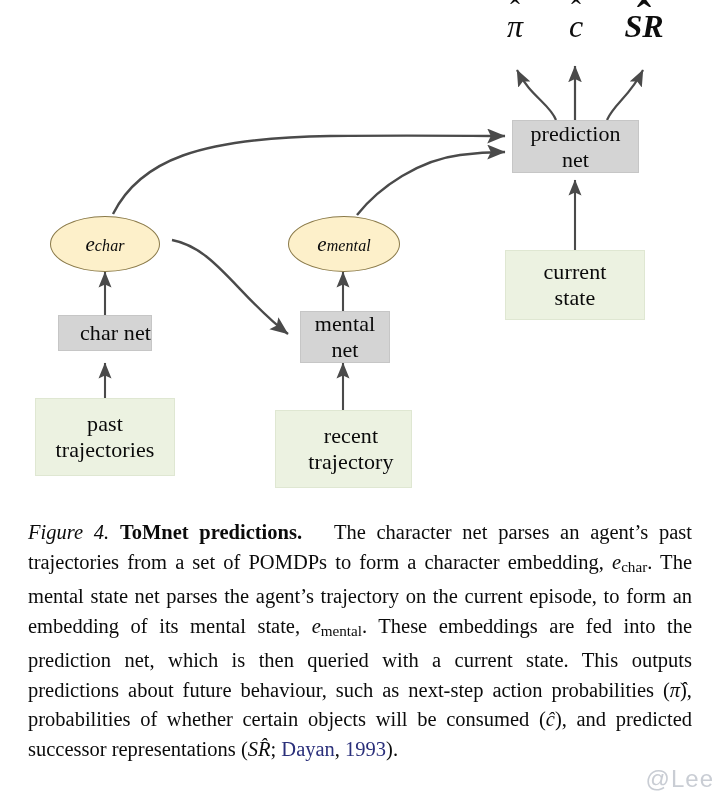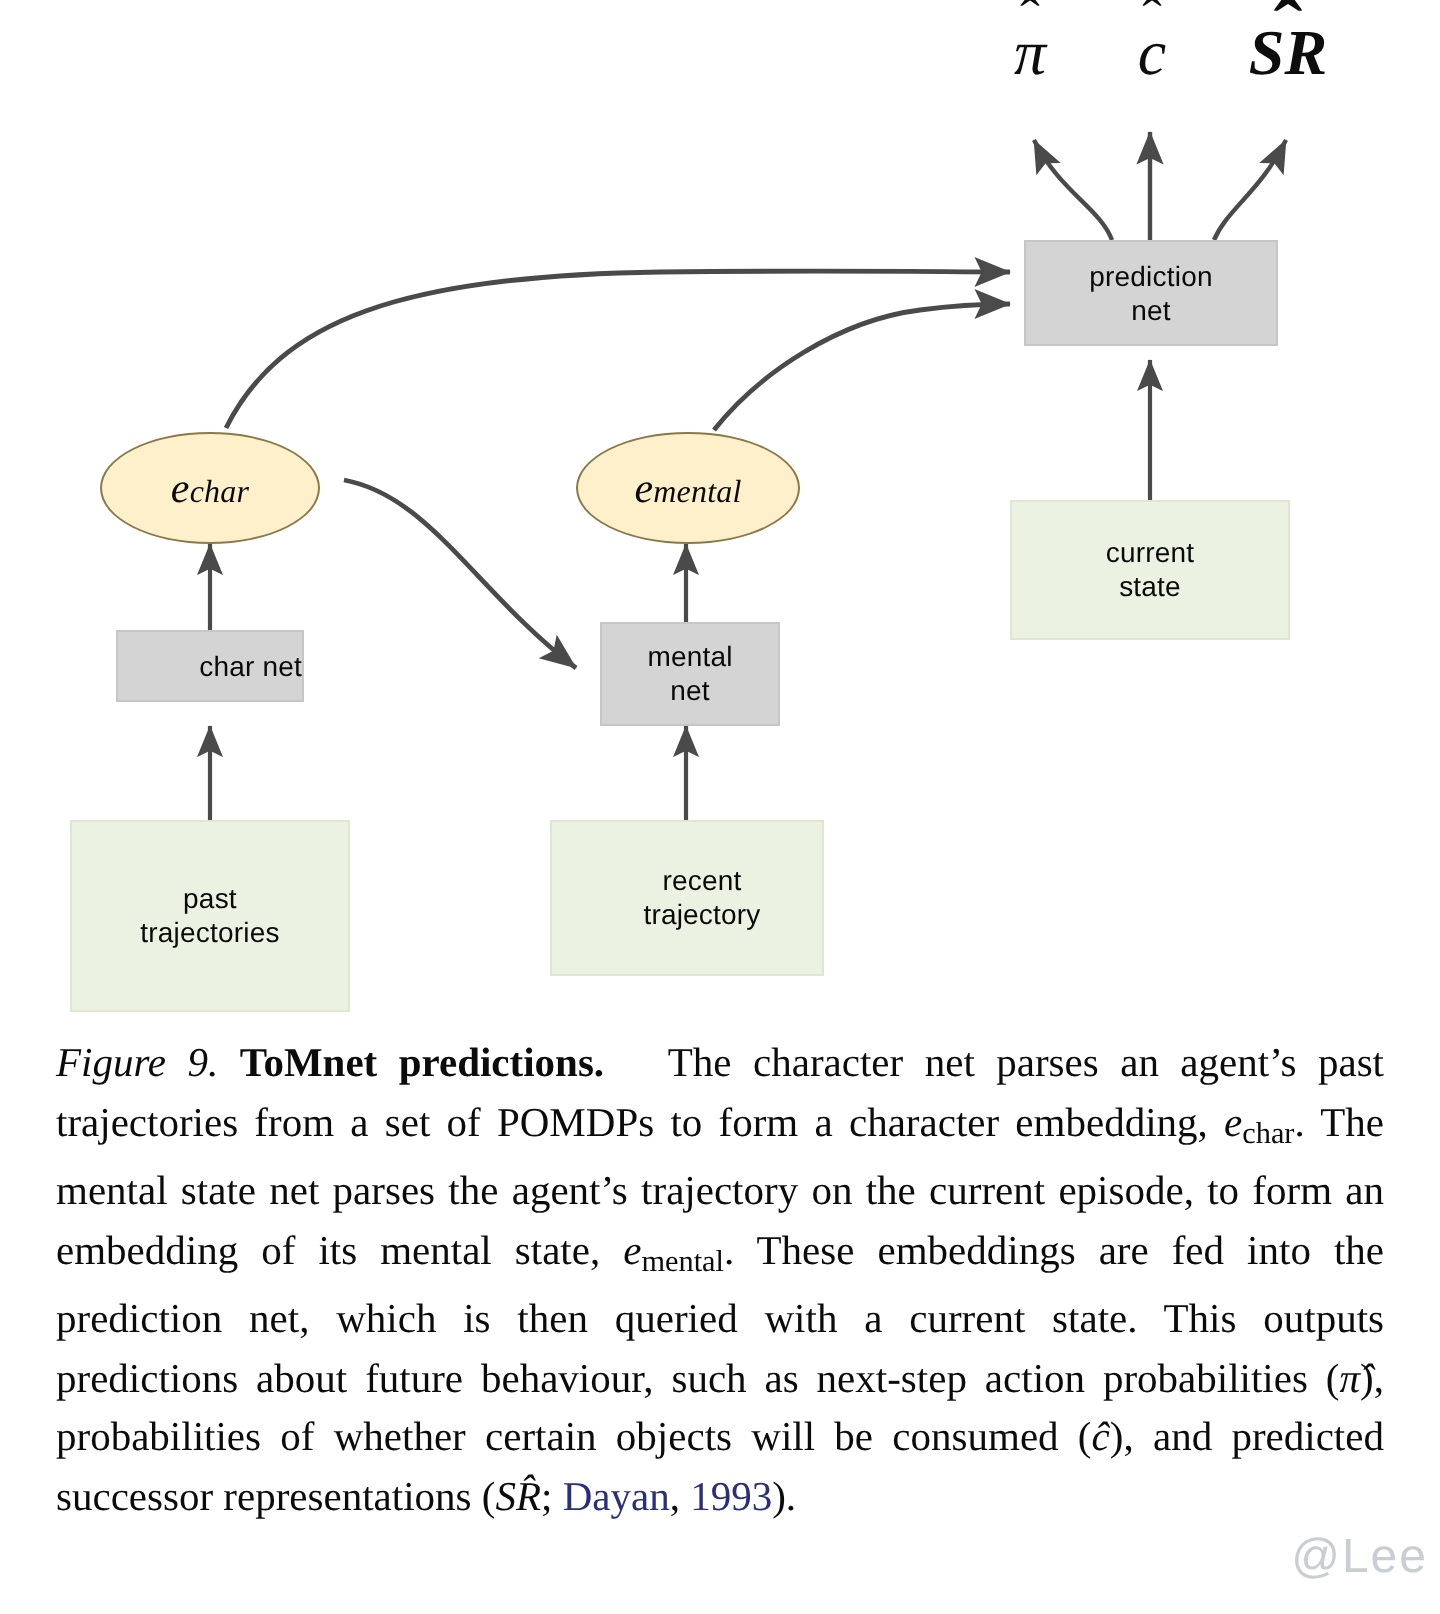--- a/index.html
+++ b/index.html
@@ -36,22 +36,22 @@
   }
 
   
   .node {
     position: absolute;
     box-sizing: border-box;
     display: flex;
     align-items: center;
     justify-content: center;
     text-align: center;
-    font-family: Liberation Sans, sans-serif;
-    font-size: 14px;
+    font-family: Liberation Serif, serif;
+    font-size: 22px;
     line-height: 1.18;
     color: #0a0a0a;
     letter-spacing: 0.1px;
   }
   .node.grey {
     background: #d4d4d4;
     border: 1px solid #c6c6c6;
   }
   .node.green {
     background: #ecf2e1;
@@ -202,34 +202,34 @@
 
     <div class="node grey" style="left:58px; top:315px; width:94px; height:36px;justify-content:flex-end;">
       <span style="white-space:pre-line;">char net</span>
     </div>
 
     <div class="node grey" style="left:300px; top:311px; width:90px; height:52px;">
       <span style="white-space:pre-line;">mental
 net</span>
     </div>
 
-    <div class="node green" style="left:35px; top:410px; width:140px; height:96px;">
+    <div class="node green" style="left:35px; top:398px; width:140px; height:78px;">
       <span style="white-space:pre-line;">past
 trajectories</span>
     </div>
 
     <div class="node green" style="left:275px; top:410px; width:137px; height:78px;">
       <span style="white-space:pre-line;margin-left:15px;">recent
 trajectory</span>
     </div>
 
   </div>
 
   <div id="caption">
-    <span class="figno">Figure 9.</span>
+    <span class="figno">Figure 4.</span>
     <span class="bold">ToMnet predictions.</span>
     &nbsp;
     <span>The </span><span class="it">character net</span><span> parses an agent’s past trajectories from a set of POMDPs to form a character embedding, </span><span class="mathit">e</span><span class="sub-rm">char</span><span>. The </span><span class="it">mental state net</span><span> parses the agent’s trajectory on the current episode, to form an embedding of its mental state, </span><span class="mathit">e</span><span class="sub-rm">mental</span><span>. These embeddings are fed into the </span><span class="it">prediction net</span><span>, which is then queried with a current state. This outputs predictions about future behaviour, such as next-step action probabilities (</span><span class="mathit">π̂</span><span>), probabilities of whether certain objects will be consumed (</span><span class="mathit">ĉ</span><span>), and predicted successor representations (</span><span class="mathit">SR̂</span><span>; </span><span class="link">Dayan</span><span>, </span><span class="link">1993</span><span>).</span>
   </div>
 
   <div id="watermark">@Lee</div>
 
 </div>
 
 </body></html>

